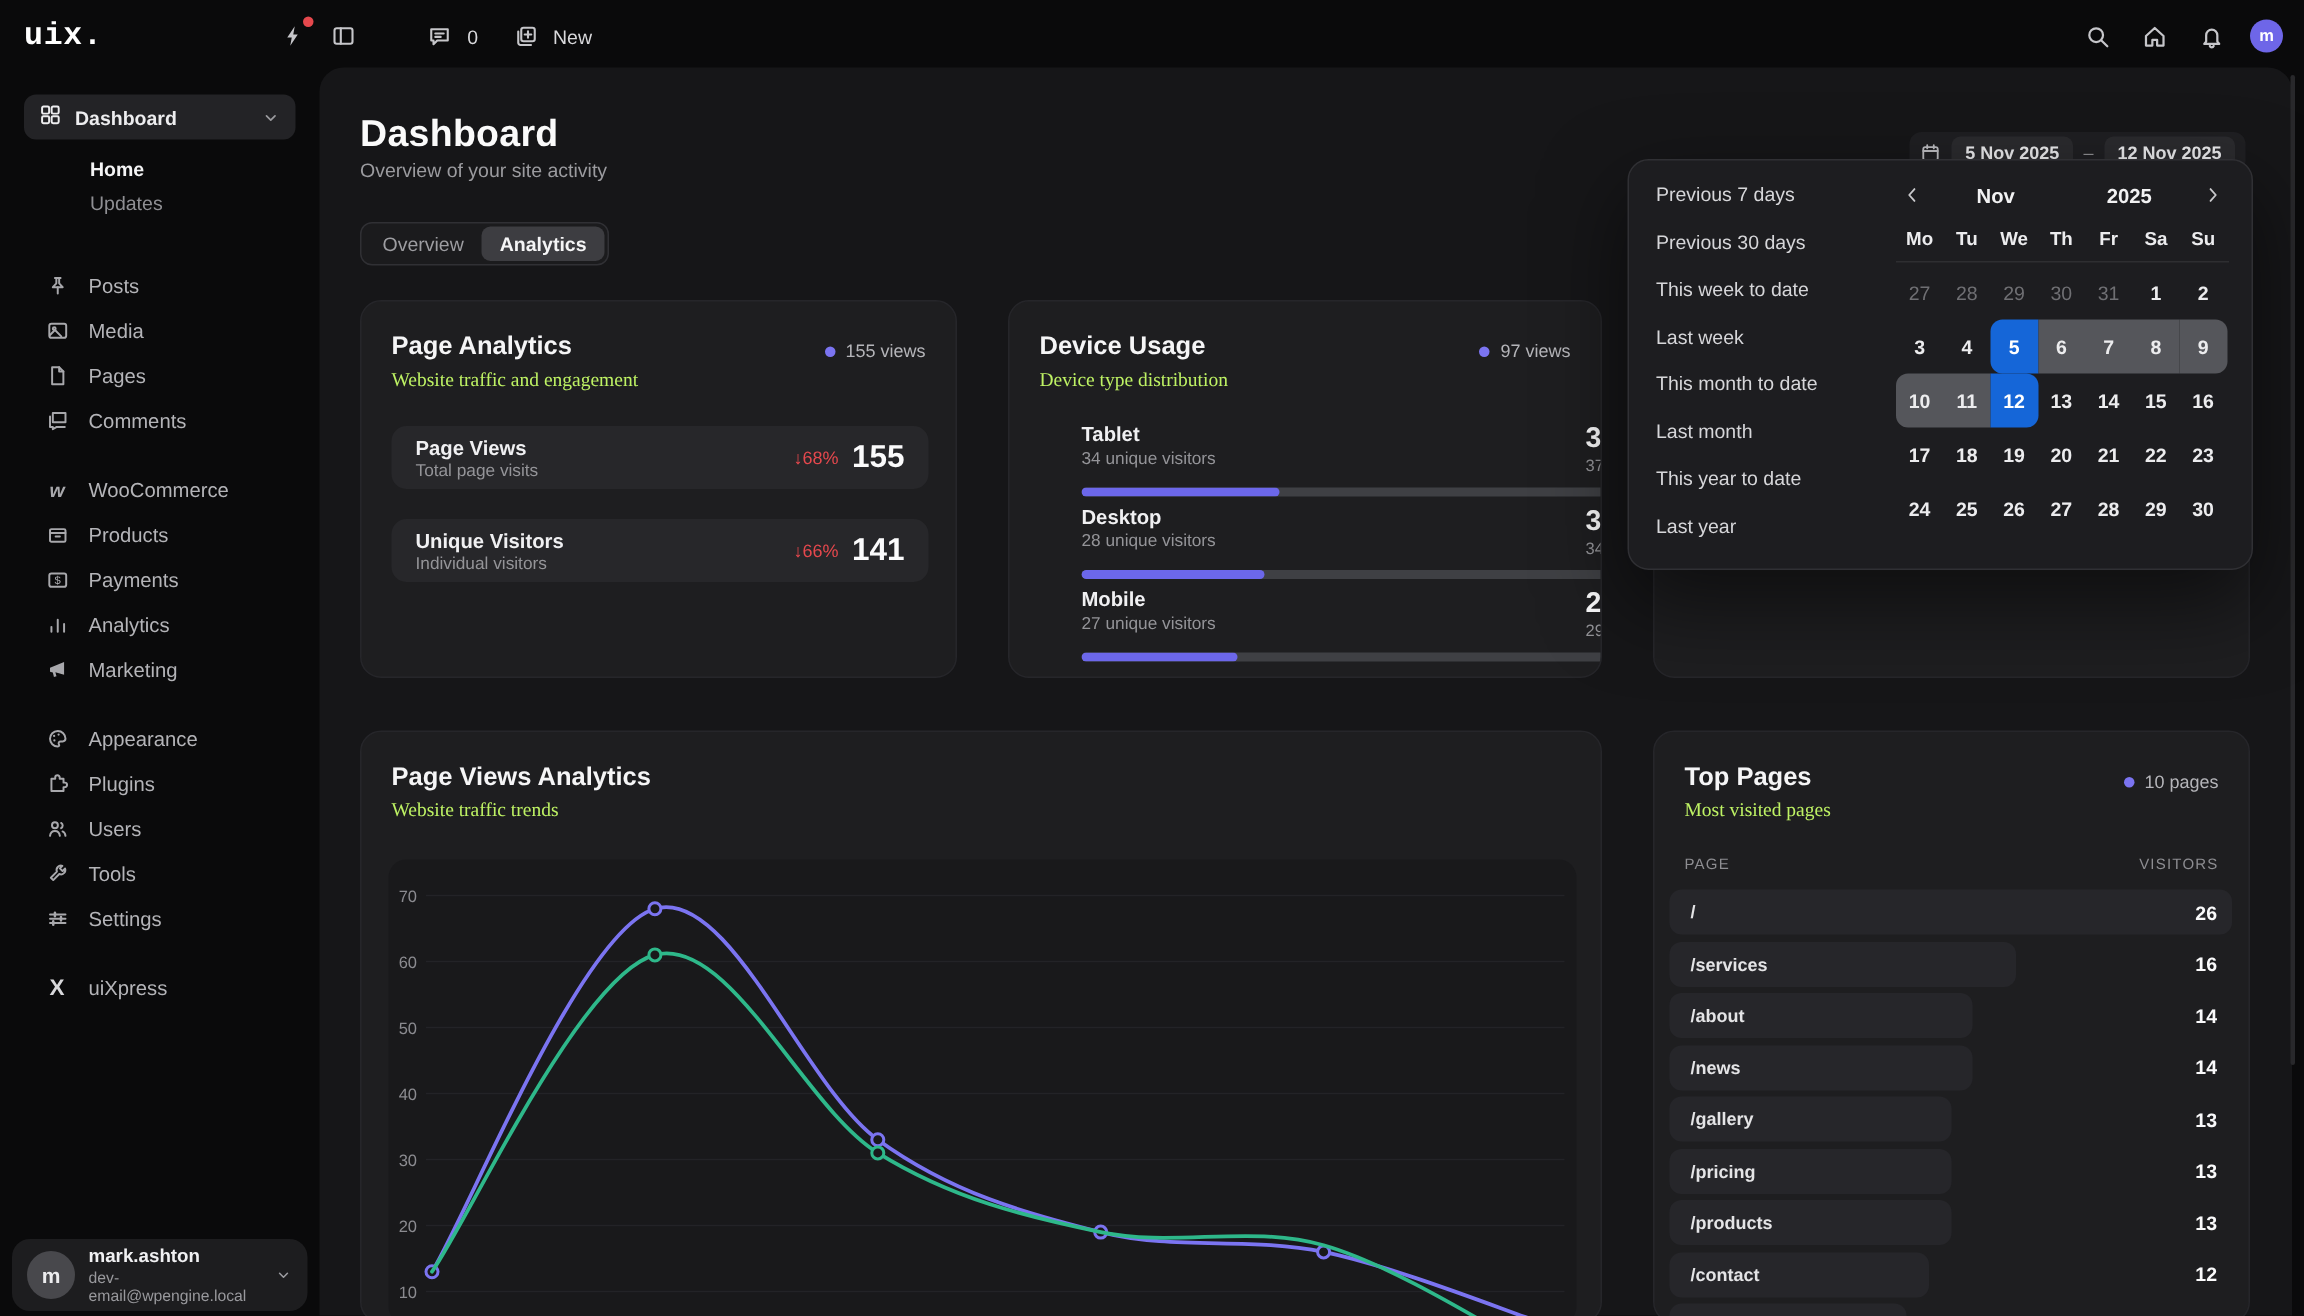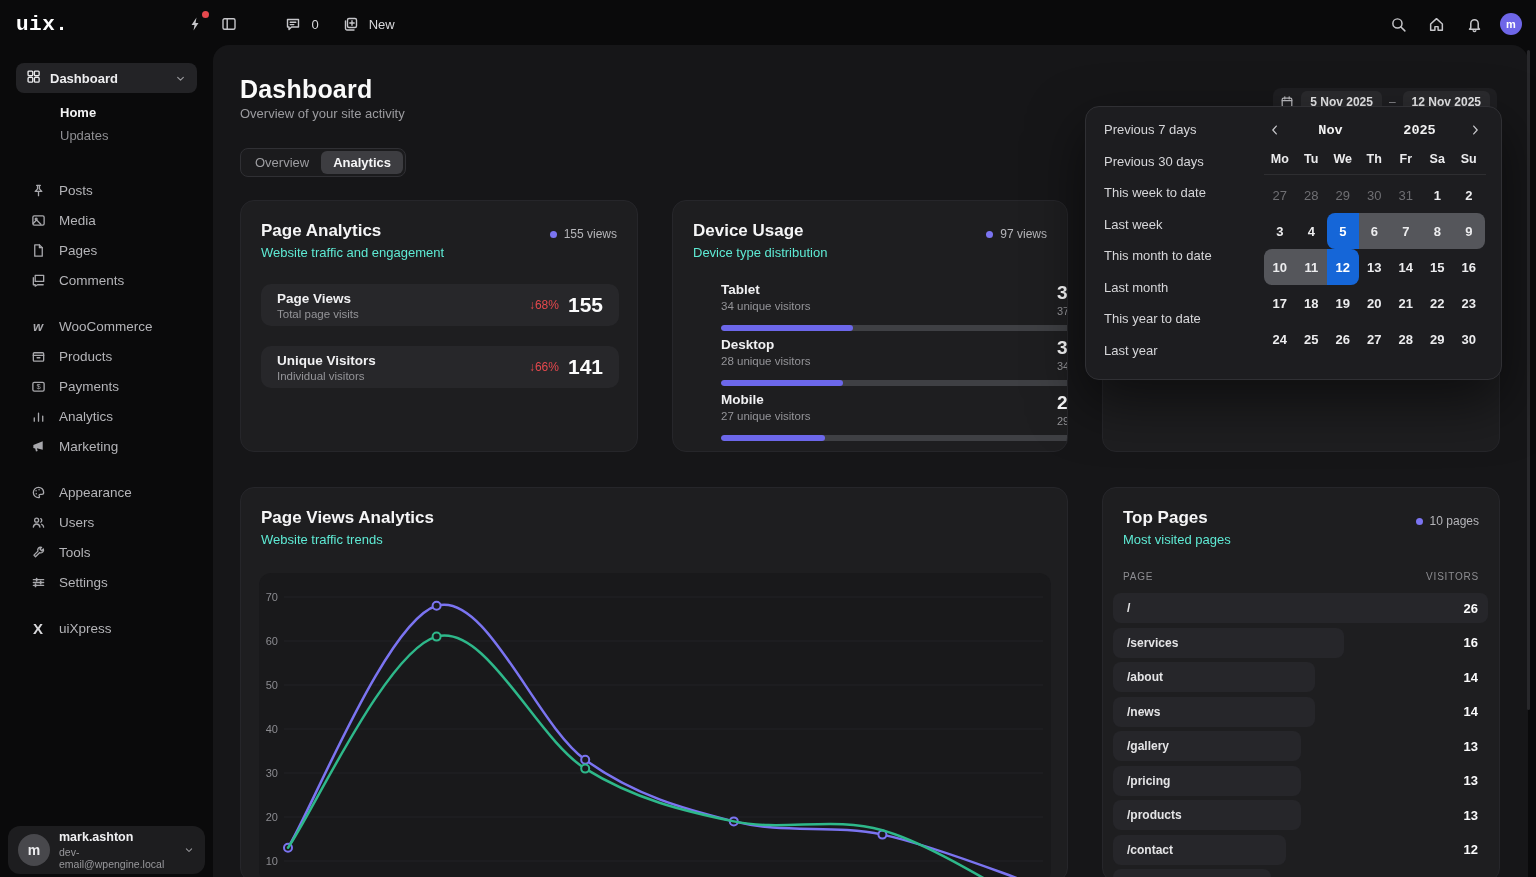--- a/index.html
+++ b/index.html
@@ -49,21 +49,21 @@
   .tab { font-size:13px; padding:4px 12px; border-radius:6px; color:#9d9da1; }
   .tab.active { background:#3d3d41; color:#f5f5f6; font-weight:bold; }
 
   .date-ctl { position:absolute; right:31px; top:43px; height:27px; background:#1f1f22; border-radius:8px; display:flex;
     align-items:center; padding:0 7px; gap:7px; color:#bdbdc1; }
   .date-chip { background:#2b2b2e; border-radius:6px; font-size:12px; font-weight:bold; color:#ececee; padding:4px 9px; }
   .date-sep { color:#8f8f93; font-size:12px; }
 
   .card { position:absolute; background:#1e1e20; border:1px solid #26262a; border-radius:14px; overflow:hidden; }
   .card-title { position:absolute; left:20px; top:20px; font-size:17px; font-weight:bold; color:#f5f5f6; }
-  .card-sub { position:absolute; left:20px; top:44px; font-size:13px; color:#5eead4; }
+  .card-sub { position:absolute; left:20px; top:44px; font-size:13px; color:#bef264;font-family:Liberation Serif, serif; }
   .badge { position:absolute; right:20px; top:26px; display:flex; align-items:center; gap:7px; font-size:12px; color:#b5b5b9; }
   .badge .dot { width:7px; height:7px; border-radius:50%; background:#7b74f1; }
 
   
   .stat-row { position:absolute; left:20px; width:358px; height:42px; background:#27272a; border-radius:10px;
     display:flex; align-items:center; padding:0 16px; }
   .stat-name { font-size:13.5px; font-weight:bold; color:#f0f0f2; line-height:1.3; }
   .stat-sub { font-size:11.5px; color:#94949 8; color:#949498; }
   .stat-right { margin-left:auto; display:flex; align-items:center; gap:9px; }
   .delta { font-size:12px; font-weight:normal; color:#e5484d; }
@@ -79,21 +79,21 @@
   .dev-pct { font-size:11px; color:#949498; margin-top:1px; }
   .bar-track { margin-top:8px; height:6px; border-radius:3px; background:#3f4044; overflow:hidden; }
   .bar-fill { height:6px; border-radius:3px; background:#6c67ea; }
 
   
   .popup { position:absolute; left:872px; top:61px; width:417px; height:274px; background:#1d1d20; border:1px solid #303034;
     border-radius:14px; box-shadow:0 22px 55px rgba(0,0,0,.55); z-index:5; }
   .presets { position:absolute; left:18px; top:7px; width:150px; }
   .preset { height:31.5px; display:flex; align-items:center; font-size:13px; color:#d6d6d9; }
   .cal { position:absolute; left:178px; top:10px; width:222px; }
-  .cal-head { height:26px; display:flex; align-items:center;font-family:Liberation Mono, monospace; }
+  .cal-head { height:26px; display:flex; align-items:center; }
   .cal-nav { width:22px; height:22px; display:flex; align-items:center; justify-content:center; color:#c9c9cc; }
   .cal-month, .cal-year { flex:1; text-align:center; font-size:13.5px; font-weight:bold; color:#f2f2f3; }
   .weekdays { margin-top:9px; display:grid; grid-template-columns:repeat(7,31.5px); }
   .weekdays div { text-align:center; font-size:12.5px; font-weight:bold; color:#ececee; }
   .cal-div { margin-top:8px; height:1px; background:#2e2e31; }
   .daygrid { margin-top:2px; display:grid; grid-template-columns:repeat(7,31.5px); grid-auto-rows:36px; }
   .day { display:flex; align-items:center; justify-content:center; font-size:13px; font-weight:bold; color:#ececee; }
   .day.muted { color:#6f6f73; font-weight:normal; }
   .day.sel-start { background:#1566d8; border-radius:8px 0 0 8px; color:#fff; }
   .day.sel-end { background:#1566d8; border-radius:0 8px 8px 0; color:#fff; }
@@ -281,20 +281,28 @@
     <div class="nav-item">
       <span class="nicon">
           <svg class="ic" width="15" height="15" viewBox="0 0 16 16">
             <path d="M8 2.5a5.5 5.5 0 1 0 0 11c1.1 0 1.3-.9.8-1.6-.5-.9.1-2 1.3-2h1.4a2 2 0 0 0 2-2A5.5 5.5 0 0 0 8 2.5z"></path>
             <circle cx="5.4" cy="6" r=".8" fill="currentColor" stroke="none"></circle>
             <circle cx="8.6" cy="5" r=".8" fill="currentColor" stroke="none"></circle>
             <circle cx="5.6" cy="9.2" r=".8" fill="currentColor" stroke="none"></circle>
           </svg>
         </span>
       <span>Appearance</span>
+    </div>
+    <div class="nav-item">
+      <span class="nicon">
+          <svg class="ic" width="15" height="15" viewBox="0 0 16 16">
+            <path d="M6.2 3.6a1.6 1.6 0 0 1 3.2 0v.9h2.7v2.7h.9a1.6 1.6 0 0 1 0 3.2h-.9v2.7H3.5V4.5h2.7z"></path>
+          </svg>
+        </span>
+      <span>Plugins</span>
     </div>
     <div class="nav-item">
       <span class="nicon">
           <svg class="ic" width="15" height="15" viewBox="0 0 16 16">
             <circle cx="6" cy="5.5" r="2.1"></circle>
             <path d="M2.5 13c.3-2.2 1.7-3.4 3.5-3.4s3.2 1.2 3.5 3.4"></path>
             <path d="M10.4 3.9a2.1 2.1 0 0 1 0 3.7M11.4 9.9c1.2.5 1.9 1.6 2.1 3.1"></path>
           </svg>
         </span>
       <span>Users</span>

